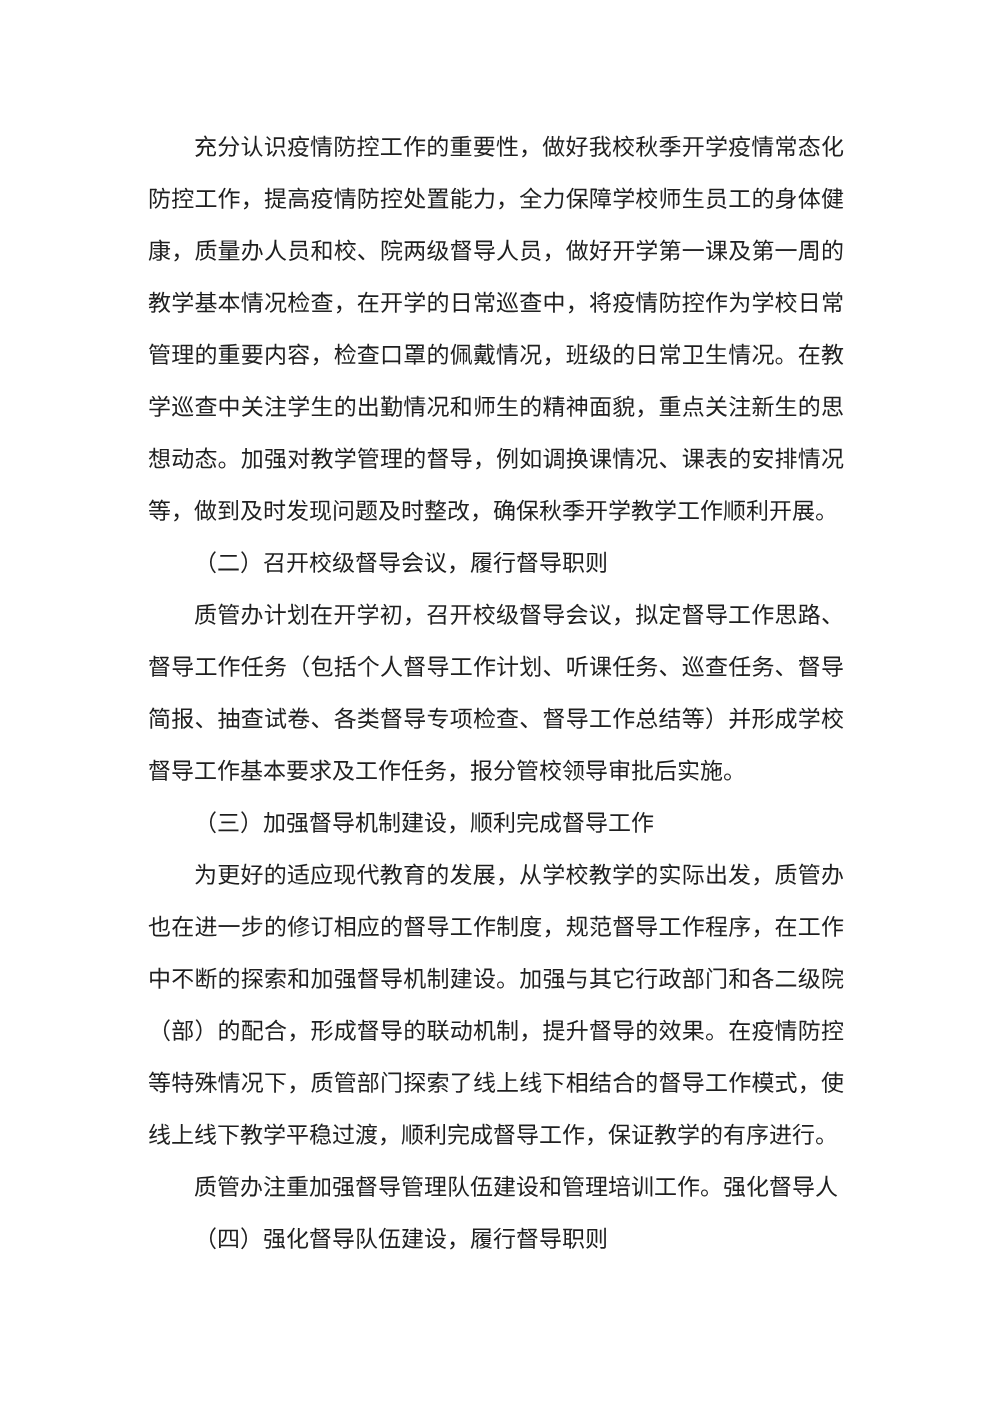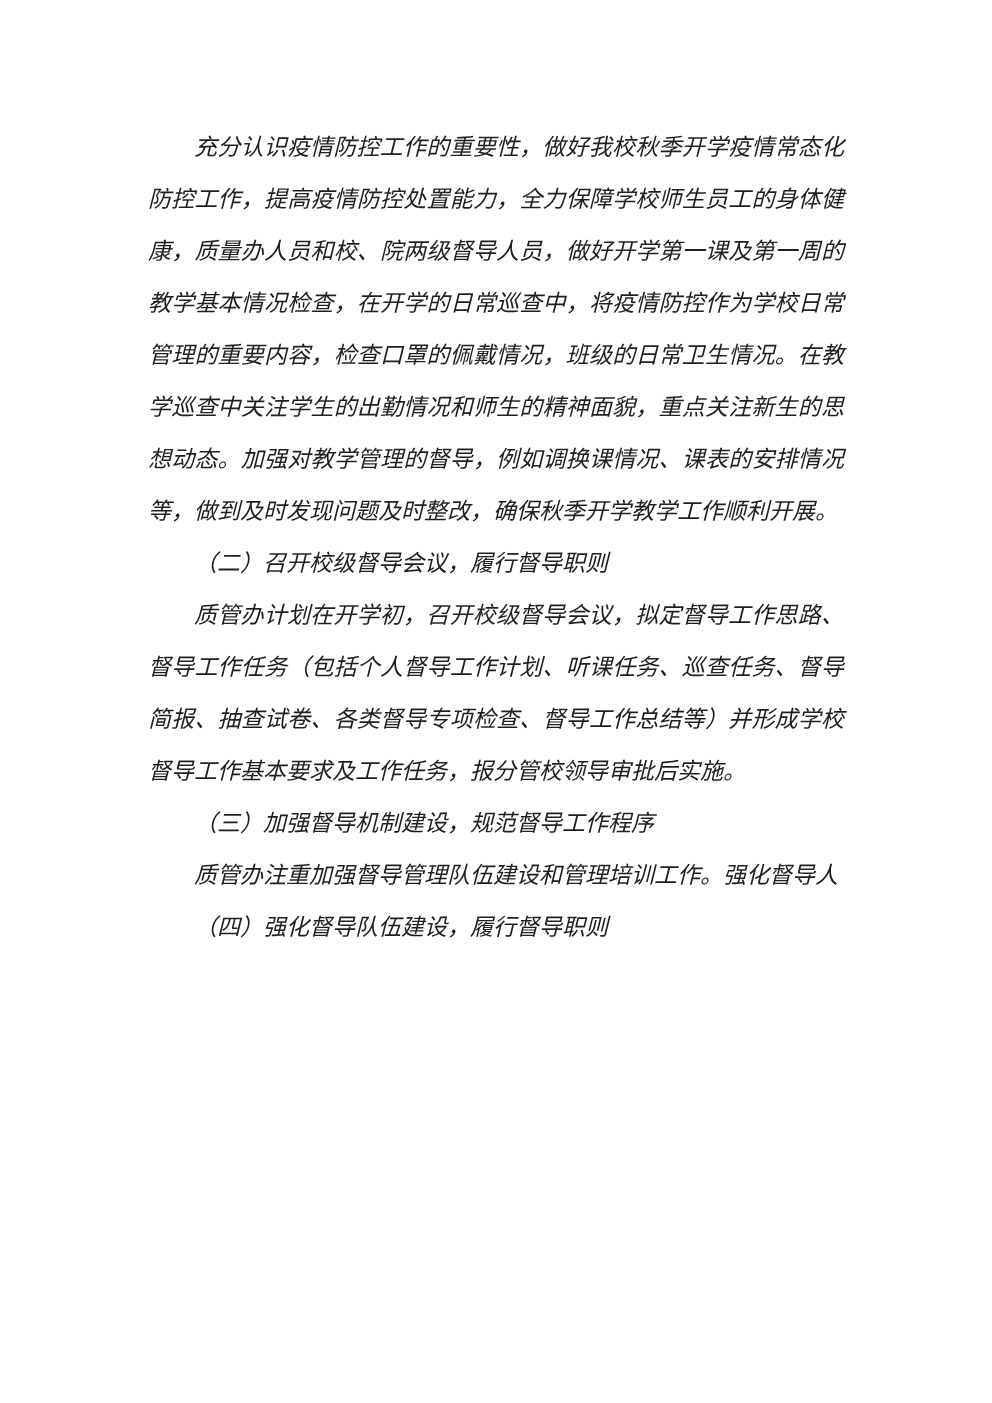--- a/index.html
+++ b/index.html
@@ -8,21 +8,20 @@
     padding: 0;
     background: #ffffff;
   }
   .page {
     position: relative;
     width: 992px;
     height: 1403px;
     margin: 0 auto;
     background: #ffffff;
     overflow: hidden;
-    font-style: italic;
   }
   .text-block {
     position: absolute;
     left: 148px;
     top: 122px;
     width: 696px;
     font-family: "Liberation Serif", "DejaVu Serif", serif;
     font-size: 23px;
     line-height: 52px;
     color: #1f1f1f;
@@ -39,17 +38,18 @@
   }
 </style>
 </head>
 <body>
 
 <div class="page">
   <div class="text-block">
     <p>充分认识疫情防控工作的重要性，做好我校秋季开学疫情常态化防控工作，提高疫情防控处置能力，全力保障学校师生员工的身体健康，质量办人员和校、院两级督导人员，做好开学第一课及第一周的教学基本情况检查，在开学的日常巡查中，将疫情防控作为学校日常管理的重要内容，检查口罩的佩戴情况，班级的日常卫生情况。在教学巡查中关注学生的出勤情况和师生的精神面貌，重点关注新生的思想动态。加强对教学管理的督导，例如调换课情况、课表的安排情况等，做到及时发现问题及时整改，确保秋季开学教学工作顺利开展。</p>
     <p>（二）召开校级督导会议，履行督导职则</p>
     <p>质管办计划在开学初，召开校级督导会议，拟定督导工作思路、督导工作任务（包括个人督导工作计划、听课任务、巡查任务、督导简报、抽查试卷、各类督导专项检查、督导工作总结等）并形成学校督导工作基本要求及工作任务，报分管校领导审批后实施。</p>
-    <p>（三）加强督导机制建设，规范督导工作程序</p>
+    <p>（三）加强督导机制建设，顺利完成督导工作</p>
+    <p>为更好的适应现代教育的发展，从学校教学的实际出发，质管办也在进一步的修订相应的督导工作制度，规范督导工作程序，在工作中不断的探索和加强督导机制建设。加强与其它行政部门和各二级院（部）的配合，形成督导的联动机制，提升督导的效果。在疫情防控等特殊情况下，质管部门探索了线上线下相结合的督导工作模式，使线上线下教学平稳过渡，顺利完成督导工作，保证教学的有序进行。</p>
     <p>质管办注重加强督导管理队伍建设和管理培训工作。强化督导人</p>
     <p>（四）强化督导队伍建设，履行督导职则</p>
   </div>
 </div>
 
 </body></html>

